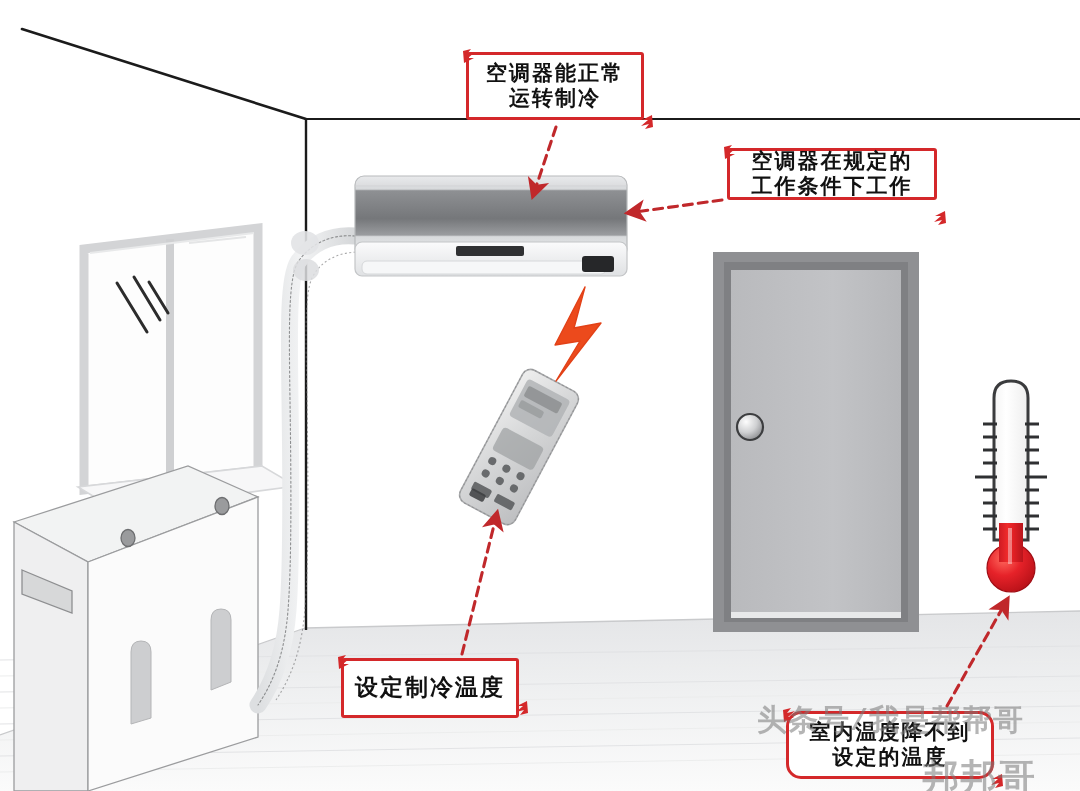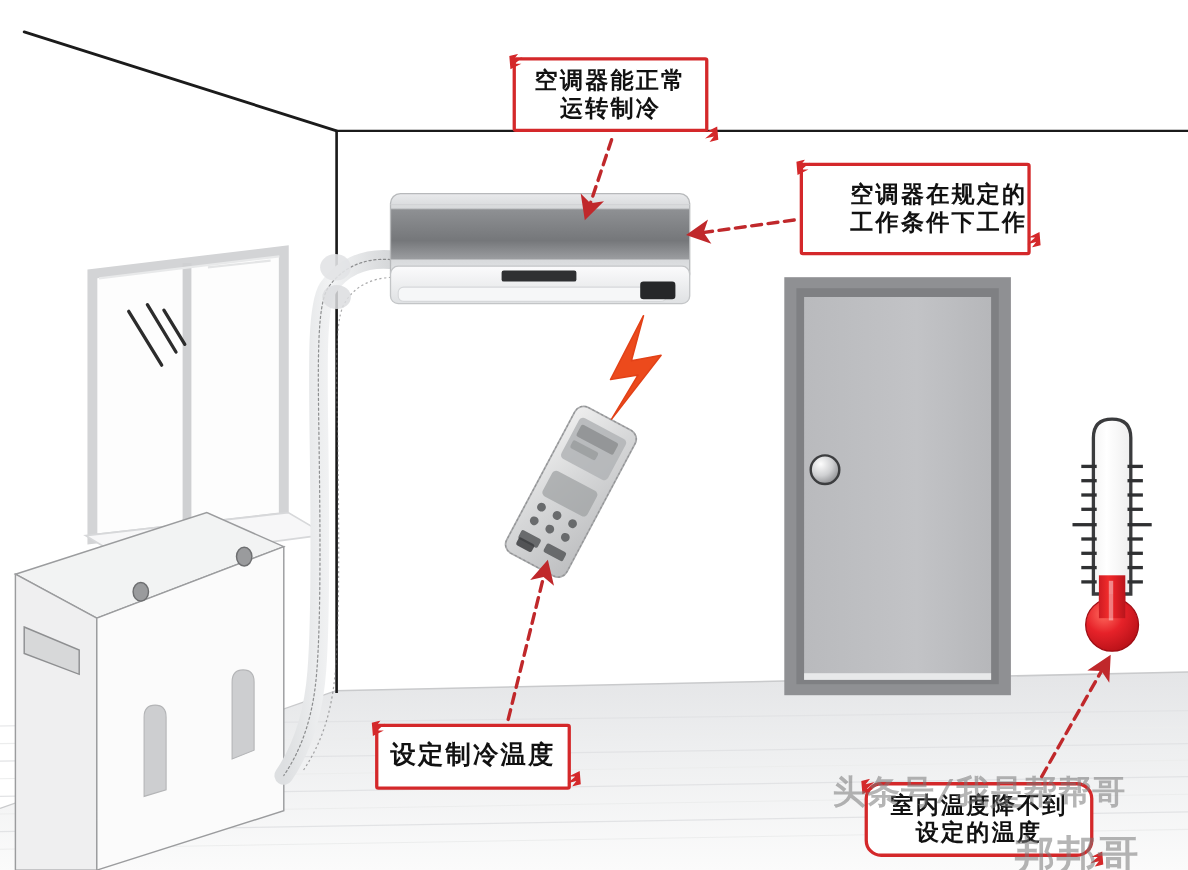--- a/index.html
+++ b/index.html
@@ -278,21 +278,21 @@
 
   <div class="callout" id="callout-0" style="left: 466px; top: 52px; width: 178px; height: 68px; font-size: 21px; border-color: rgb(212, 40, 42);">
     <span class="txt">空调器能正常
 运转制冷</span>
   <svg class="tear" viewBox="0 0 16 15" style="left: -7px; top: -6px;">
         <path d="M1,2 L9,0 L5,5 L13,3 L6,9 L12,9 L2,14 Z" fill="#d4282a"></path>
       </svg><svg class="tear" viewBox="0 0 16 15" style="left: 169px; top: 59px;">
         <path d="M15,13 L7,15 L11,10 L3,12 L10,6 L4,6 L14,1 Z" fill="#d4282a"></path>
       </svg></div>
 
-  <div class="callout" id="callout-1" style="left: 727px; top: 148px; width: 210px; height: 84px; font-size: 21px; border-color: rgb(212, 40, 42); text-align: right;">
+  <div class="callout" id="callout-1" style="left: 727px; top: 148px; width: 210px; height: 52px; font-size: 21px; border-color: rgb(212, 40, 42);">
     <span class="txt">空调器在规定的
 工作条件下工作</span>
   <svg class="tear" viewBox="0 0 16 15" style="left: -7px; top: -6px;">
         <path d="M1,2 L9,0 L5,5 L13,3 L6,9 L12,9 L2,14 Z" fill="#d4282a"></path>
       </svg><svg class="tear" viewBox="0 0 16 15" style="left: 201px; top: 59px;">
         <path d="M15,13 L7,15 L11,10 L3,12 L10,6 L4,6 L14,1 Z" fill="#d4282a"></path>
       </svg></div>
 
   <div class="callout" id="callout-2" style="left: 341px; top: 658px; width: 178px; height: 60px; font-size: 23px; border-color: rgb(212, 40, 42);">
     <span class="txt">设定制冷温度</span>

